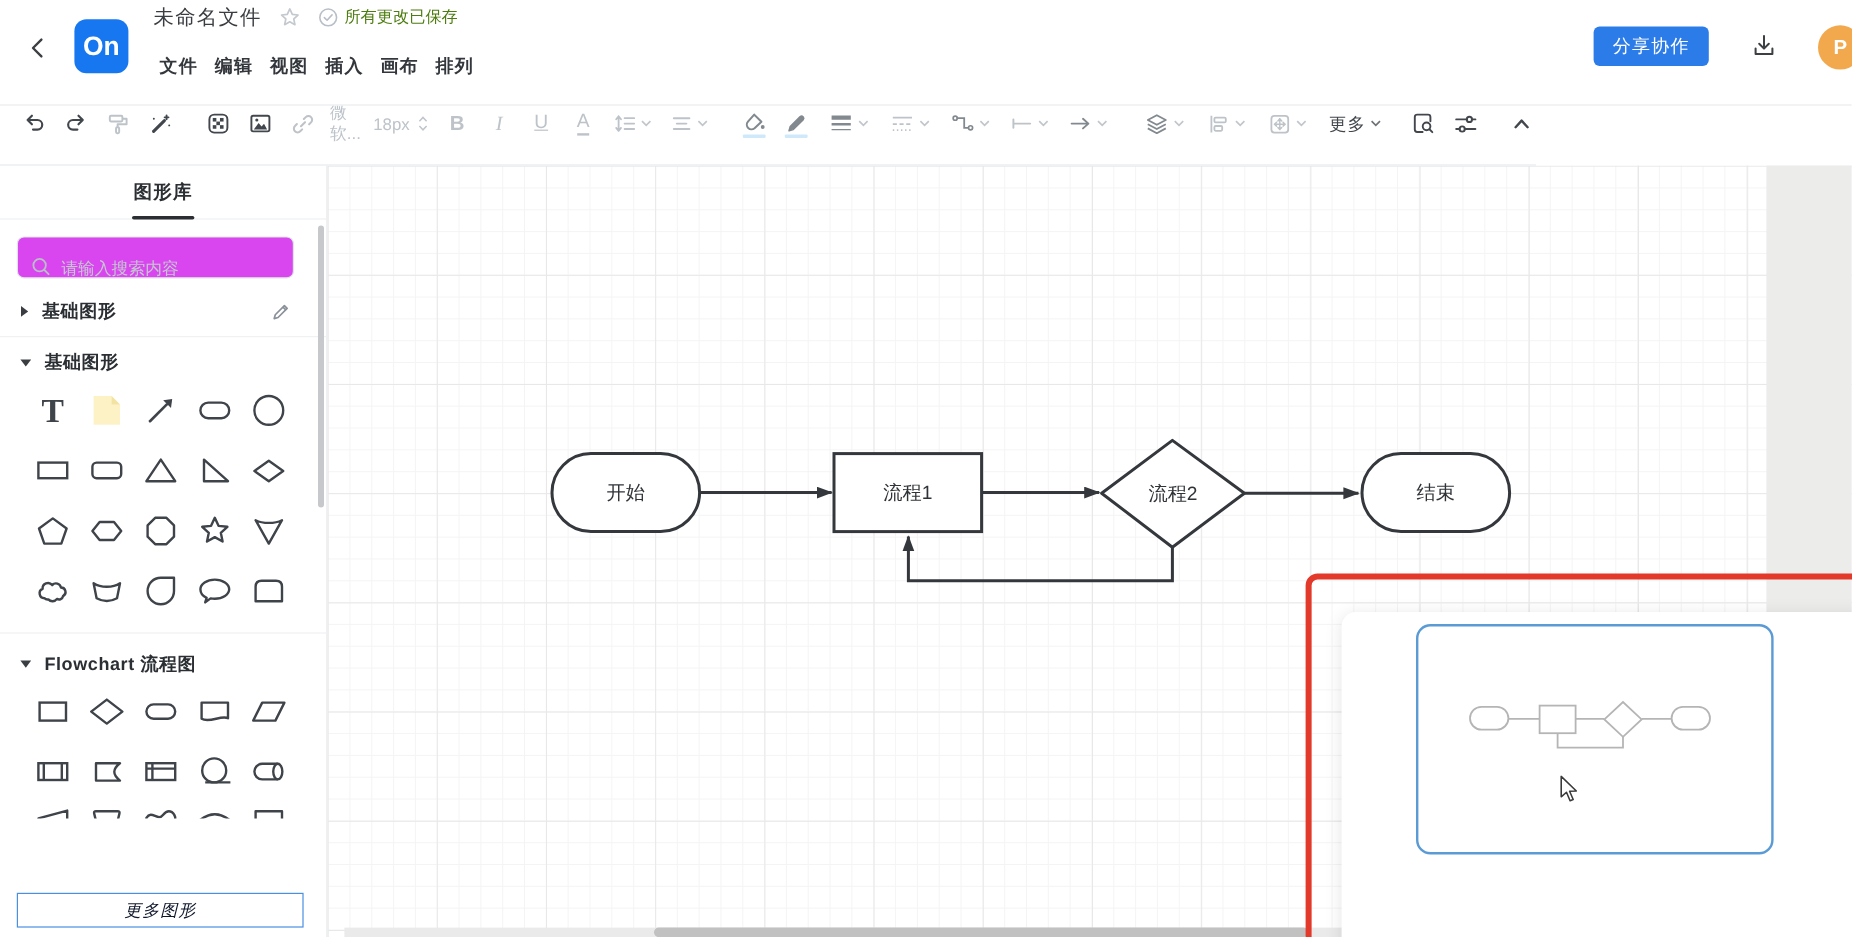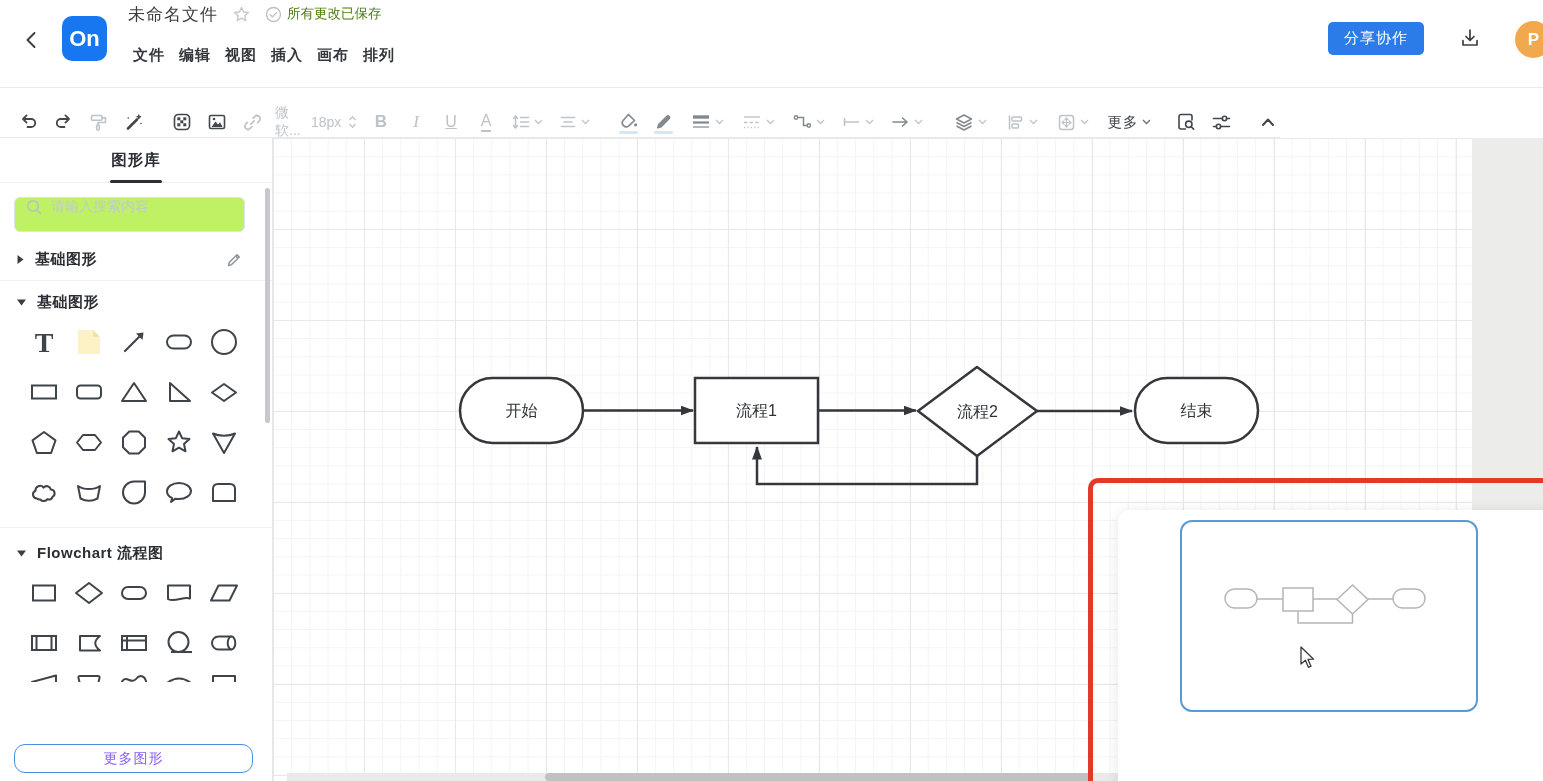--- a/index.html
+++ b/index.html
@@ -14,52 +14,52 @@
   .title-row { position:absolute; left:128px; top:0; display:flex; align-items:center; gap:14px; height:28px; }
   .doc-title { font-size:17px; color:#3a3e42; letter-spacing:1px; }
   .save-status { display:flex; align-items:center; gap:5px; color:#4d7c0f; font-size:13.5px; }
   .menu-row { position:absolute; left:133px; top:46px; display:flex; gap:14px;font-weight:bold; }
   .menu-item { font-size:15px; color:#33373c; cursor:pointer; letter-spacing:1px; }
   .share-btn { position:absolute; right:119px; top:22px; width:96px; height:33px; background:#2b7ce9; color:#fff; font-size:15px; border:none; border-radius:5px; cursor:pointer; letter-spacing:1px; }
   .dl-btn { position:absolute; right:62px; top:27px; width:22px; height:22px; cursor:pointer; }
   .avatar { position:absolute; right:-9px; top:21px; width:37px; height:37px; border-radius:50%; background:#f2a94e; color:#fff; font-size:17px; font-weight:bold; display:flex; align-items:center; justify-content:center; }
 
   
-  #toolbar { position:absolute; left:0; top:88px; width:1280px; height:50px; background:#fff; border-bottom:1px solid #e7e9ec; display:flex; align-items:flex-end; padding-left:14px; z-index:19; }
+  #toolbar { position:absolute; left:0; top:88px; width:1280px; height:50px; background:#fff; border-bottom:1px solid #e7e9ec; display:flex; align-items:flex-start; padding-left:14px; z-index:19; }
   .tbtn { height:30px; min-width:28px; display:flex; align-items:center; justify-content:center; border-radius:4px; cursor:pointer; margin-right:7px; position:relative; }
   .tsep { width:1px; height:22px; background:#e5e8eb; margin:0 10px 0 4px; }
   .cdark { color:#42474d; } .cmid { color:#82898f; } .cdis { color:#bdc3c9; }
   .caret { margin-left:3px; }
   .tlabel { font-size:14px; }
   .font-box { width:66px; justify-content:space-between; padding:0 2px; }
   .bchar { font-size:17px; font-weight:bold; }
   .ichar { font-size:17px; font-style:italic; font-family:"Liberation Serif",serif; }
   .uchar { font-size:16px; text-decoration:underline; }
   .achar { font-size:16px; border-bottom:2.5px solid #bdc3c9; line-height:1; padding-bottom:1px;}
   .more-btn { font-size:14.5px; color:#42474d; letter-spacing:1px;}
   .blueline { position:absolute; left:4px; bottom:3px; width:19px; height:3px; background:#cfe9fb; border-radius:1px; }
 
   
   #sidebar { position:absolute; left:0; top:138px; width:273px; height:643px; background:#fff; border-right:1px solid #e4e7ea; z-index:10; }
   .tabs { height:45px; display:flex; border-bottom:1px solid #eef0f2; }
   .tab { flex:1; display:flex; align-items:center; justify-content:center; font-size:15.5px; cursor:pointer; position:relative; letter-spacing:1px; }
   .tab.active { color:#2b2f33; font-weight:bold;font-family:Liberation Mono, monospace; }
   .tab:not(.active) { color:#9aa1a8; }
   .tab.active::after { content:""; position:absolute; left:50%; transform:translateX(-50%); bottom:-1px; width:52px; height:3px; background:#2b2f33; border-radius:2px; }
-  .search-wrap { margin:14px 27px 0 14px; height:35px; border:1px solid #dfe3e8; border-radius:6px; display:flex; align-items:flex-start; padding:0 10px; gap:8px; background:#bef264; }
+  .search-wrap { margin:14px 27px 0 14px; height:35px; border:1px solid #dfe3e8; border-radius:6px; display:flex; align-items:flex-end; padding:0 10px; gap:8px; background:#d946ef; }
   .search-wrap input { border:none; outline:none; font-size:14px; color:#333; width:160px; background:transparent; font-family:inherit; }
   .search-wrap input::placeholder { color:#c3c9cf; }
   .sec-head { display:flex; align-items:center; height:42px; padding:0 14px 0 16px; gap:10px; }
   .sec-title { font-size:15px; font-weight:bold; color:#2b2f33; letter-spacing:0.5px; }
   .sec-edit { margin-left:auto; margin-right:14px; cursor:pointer; }
   .hdiv { height:1px; background:#f0f1f3; margin:0 0 0 0; }
   .shape-grid { display:grid; grid-template-columns:repeat(5,1fr); justify-items:center; padding:4px 26px 8px 22px; row-gap:20px; }
   .sh { width:30px; height:30px; cursor:pointer; }
   .clip-row { overflow:hidden; height:16px; }
-  .more-shapes { position:absolute; left:14px; bottom:8px; width:239px; height:29px; background:#fff; border:1px solid #4a90e2; border-radius:11px; color:#8b5cf6; font-size:14px; cursor:pointer; letter-spacing:1px; }
+  .more-shapes { position:absolute; left:14px; bottom:8px; width:239px; height:29px; background:#fff; border:1px solid #4a90e2; border-radius:0; color:#0f172a; font-size:14px; cursor:pointer; letter-spacing:1px;font-style:italic; }
   .sb-scroll { position:absolute; right:2px; top:50px; width:5px; height:235px; background:#c6c8cb; border-radius:3px; }
 
   
   #canvas { position:absolute; left:273px; top:138px; width:1270px; height:643px; background-color:#fff;
     background-image:
       linear-gradient(#e8e8e8 1px, transparent 1px),
       linear-gradient(90deg, #e8e8e8 1px, transparent 1px),
       linear-gradient(#f4f4f4 1px, transparent 1px),
       linear-gradient(90deg, #f4f4f4 1px, transparent 1px);
     background-size:91px 91px, 91px 91px, 18.2px 18.2px, 18.2px 18.2px; }

